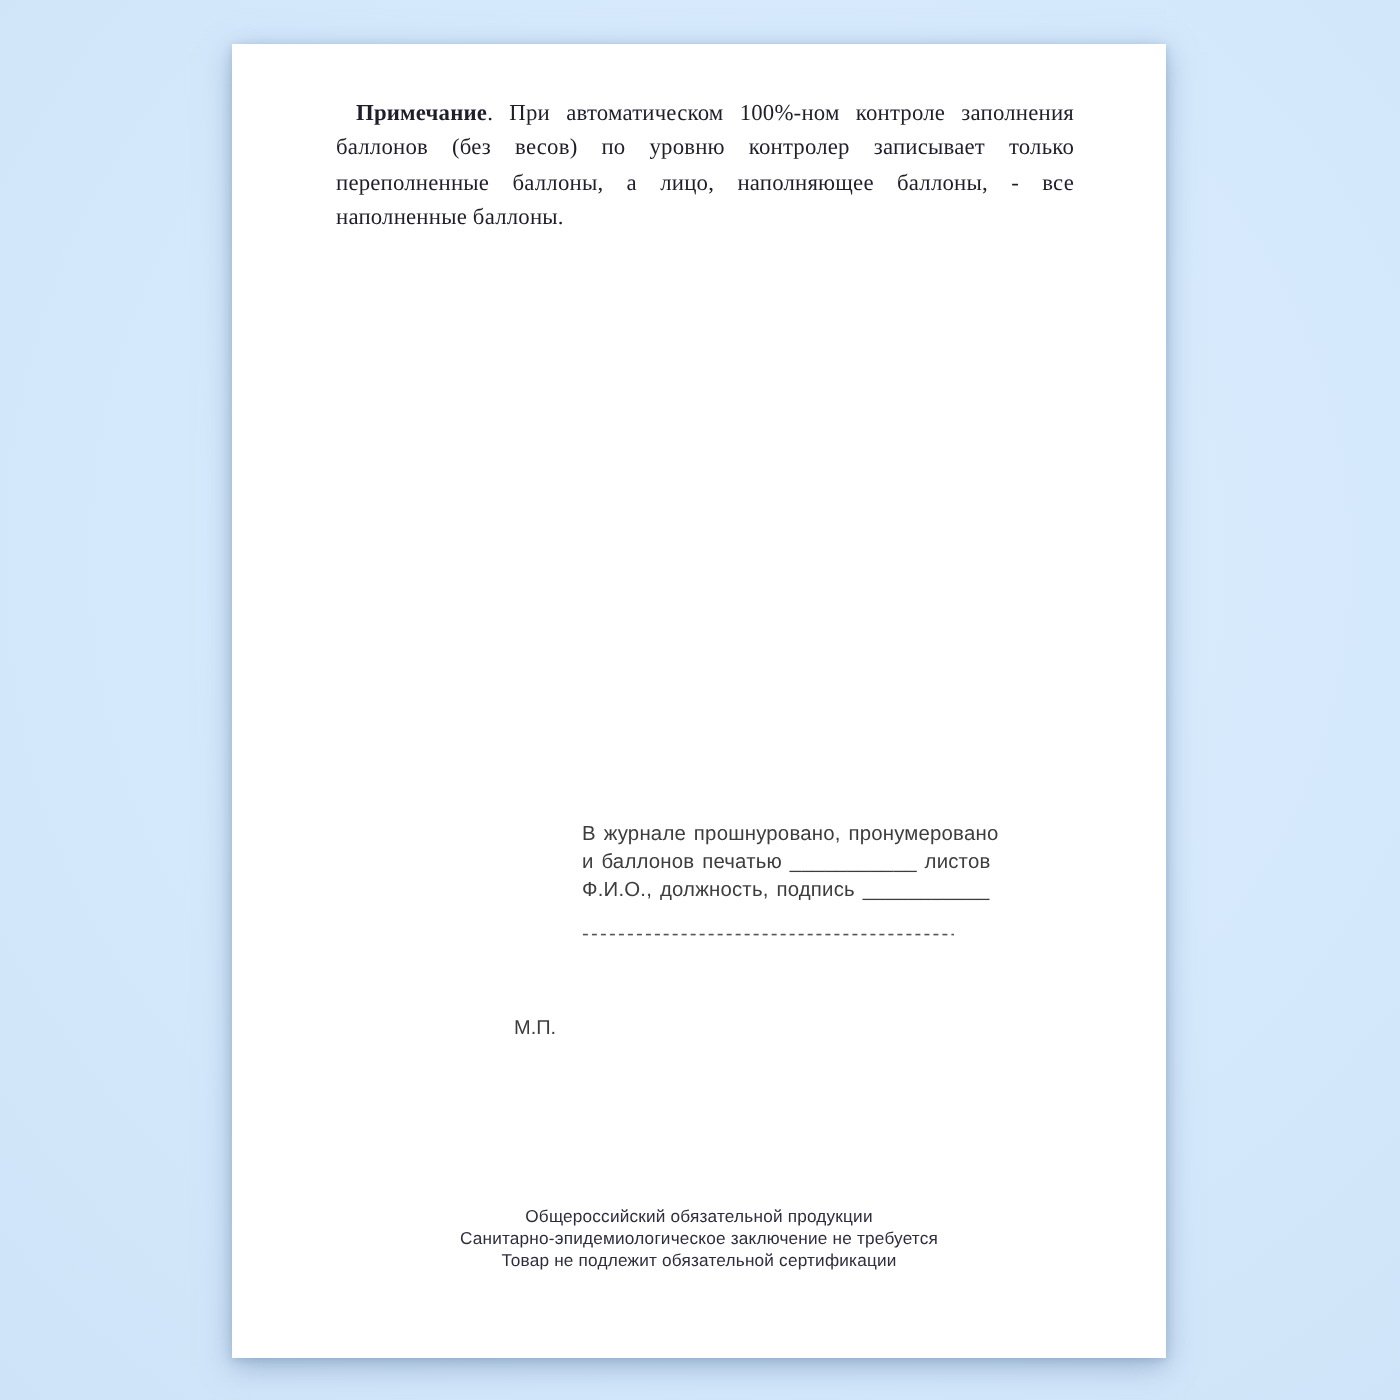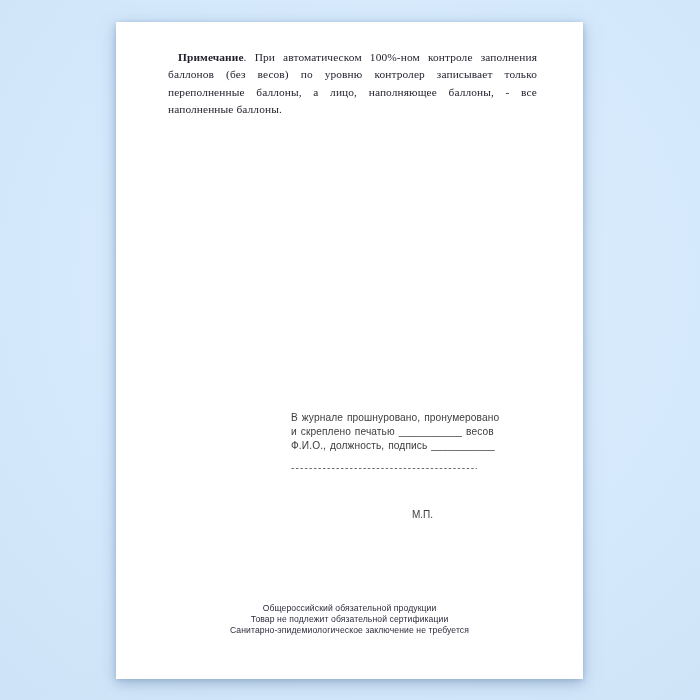--- a/index.html
+++ b/index.html
@@ -64,21 +64,20 @@
     letter-spacing: 1.1px;
     color: #555;
     overflow: hidden;
   }
 
   .stamp-label {
     position: absolute;
     left: 141px;
     top: 487px;
     width: 186px;
-    text-align: right;
     padding-right: 10px;
     font-size: 10px;
     color: #3d3d3d;
   }
 
   
   .footer-block {
     position: absolute;
     left: 0;
     top: 581px;
@@ -92,26 +91,26 @@
 </style>
 </head>
 <body>
 
 <div class="page">
 
   <p class="note-paragraph"><span class="note-label">Примечание</span><span>. При автоматическом 100%-ном контроле заполнения баллонов (без весов) по уровню контролер записывает только переполненные баллоны, а лицо, наполняющее баллоны, - все наполненные баллоны.</span></p>
 
   <div class="binding-block">
     <div class="binding-line">В журнале прошнуровано, пронумеровано</div>
-    <div class="binding-line">и скреплено печатью ___________ весов</div>
+    <div class="binding-line">и баллонов печатью ___________ листов</div>
     <div class="binding-line">Ф.И.О., должность, подпись ___________</div>
     <div class="binding-line dashed-line">--------------------------------------------</div>
   </div>
 
   <div class="stamp-label">М.П.</div>
 
   <div class="footer-block">
     <div>Общероссийский обязательной продукции</div>
+    <div>Санитарно-эпидемиологическое заключение не требуется</div>
     <div>Товар не подлежит обязательной сертификации</div>
-    <div>Санитарно-эпидемиологическое заключение не требуется</div>
   </div>
 
 </div>
 
 </body></html>

